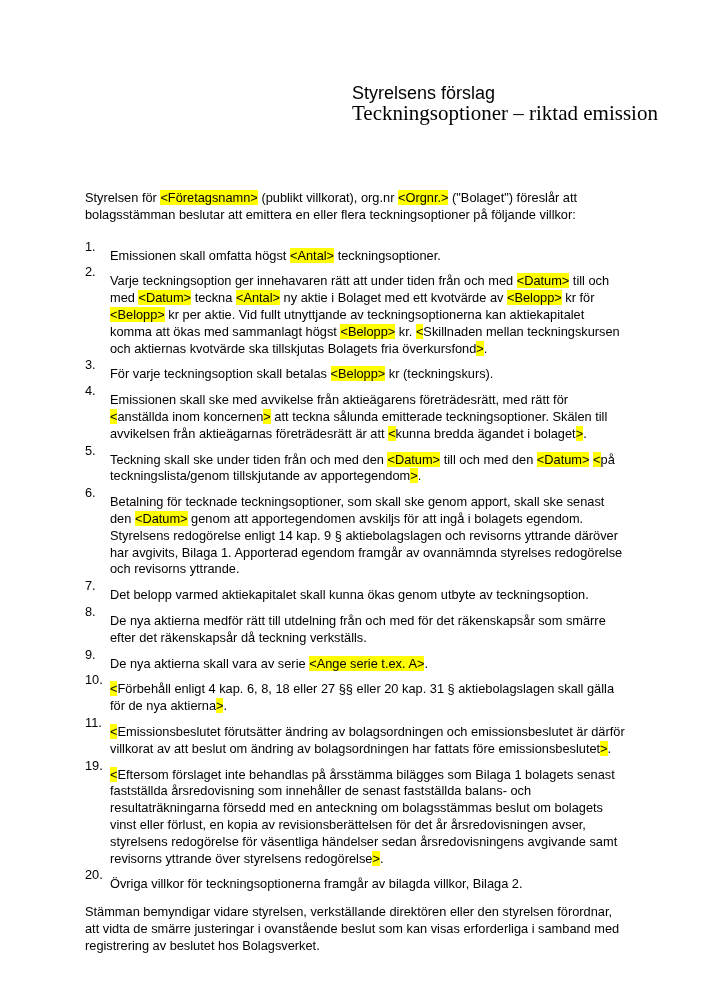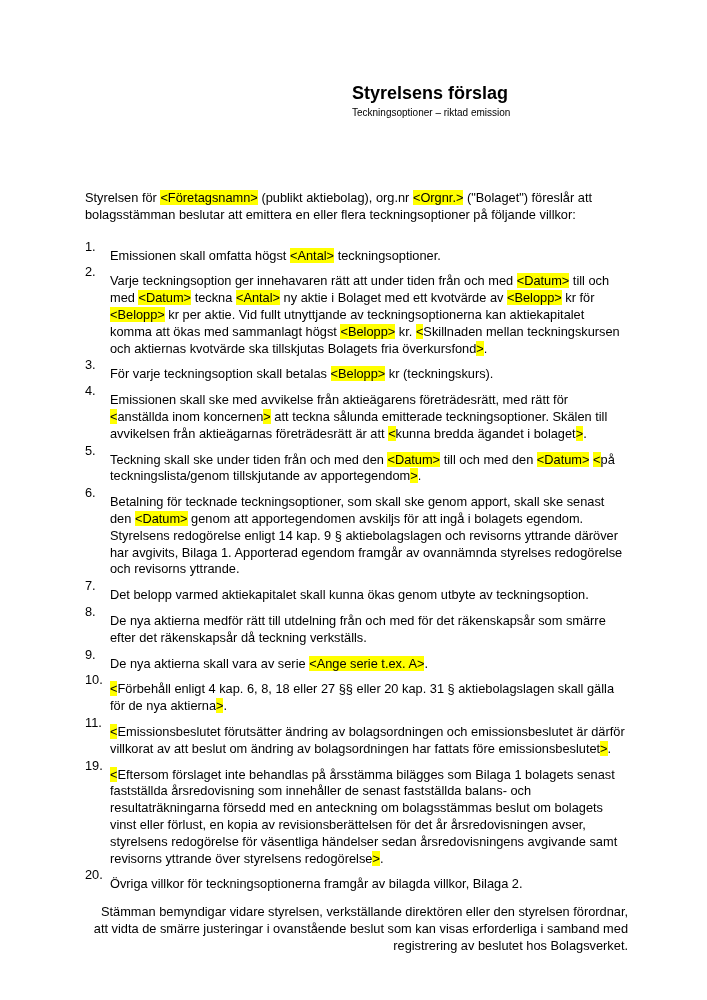--- a/index.html
+++ b/index.html
@@ -5,51 +5,51 @@
   html,body{margin:0;padding:0;background:#fff;}
   .page{
     position:relative;
     width:707px;height:1000px;
     background:#ffffff;
     color:#000;
     font-family:"Liberation Sans","DejaVu Sans",sans-serif;
     overflow:hidden;
   }
   .doc-header{position:absolute;left:352px;top:83px;}
-  .doc-title{margin:0;font-size:18px;line-height:21px;font-weight:bold;}
-  .doc-subtitle{font-size:10px;line-height:18px;}
+  .doc-title{margin:0;font-size:18px;line-height:21px;font-weight:normal;}
+  .doc-subtitle{font-size:21px;line-height:18px;font-family:Liberation Serif, serif;}
   .doc-body{
     position:absolute;left:85px;top:190px;width:543px;
     font-size:12.8px;line-height:16.8px;
     text-align:left;
   }
   .intro{margin:0 0 15px 0;}
   ol.clauses{list-style:none;margin:0;padding:0;}
   ol.clauses li{display:flex;}
   .num{flex:0 0 25px;}
   .txt{flex:1;margin-top:9px;}
-  .closing{margin:11px 0 4px 0;text-align:right;}
+  .closing{margin:11px 0 4px 0;}
   .hl{background:var(--hl,#ffff00);}
   .page-footer{
     position:absolute;left:0;top:941px;width:100%;
     text-align:center;font-size:12.8px;line-height:16.8px;
   }
 </style>
 </head>
 <body>
 
 <div class="page">
 
   <header class="doc-header">
     <h1 class="doc-title">Styrelsens förslag</h1>
     <div class="doc-subtitle">Teckningsoptioner – riktad emission</div>
   </header>
 
   <main class="doc-body">
-    <p class="intro"><span>Styrelsen för </span><span class="hl">&lt;Företagsnamn&gt;</span><span> (publikt aktiebolag), org.nr </span><span class="hl">&lt;Orgnr.&gt;</span><span> ("Bolaget") föreslår att bolagsstämman beslutar att emittera en eller flera teckningsoptioner på följande villkor:</span></p>
+    <p class="intro"><span>Styrelsen för </span><span class="hl">&lt;Företagsnamn&gt;</span><span> (publikt villkorat), org.nr </span><span class="hl">&lt;Orgnr.&gt;</span><span> ("Bolaget") föreslår att bolagsstämman beslutar att emittera en eller flera teckningsoptioner på följande villkor:</span></p>
     <ol class="clauses">
         <li>
           <span class="num">1.</span>
           <span class="txt"><span>Emissionen skall omfatta högst </span><span class="hl">&lt;Antal&gt;</span><span> teckningsoptioner.</span></span>
         </li>
         <li>
           <span class="num">2.</span>
           <span class="txt"><span>Varje teckningsoption ger innehavaren rätt att under tiden från och med </span><span class="hl">&lt;Datum&gt;</span><span> till och med </span><span class="hl">&lt;Datum&gt;</span><span> teckna </span><span class="hl">&lt;Antal&gt;</span><span> ny aktie i Bolaget med ett kvotvärde av </span><span class="hl">&lt;Belopp&gt;</span><span> kr för </span><span class="hl">&lt;Belopp&gt;</span><span> kr per aktie. Vid fullt utnyttjande av teckningsoptionerna kan aktiekapitalet komma att ökas med sammanlagt högst </span><span class="hl">&lt;Belopp&gt;</span><span> kr. </span><span class="hl">&lt;</span><span>Skillnaden mellan teckningskursen och aktiernas kvotvärde ska tillskjutas Bolagets fria överkursfond</span><span class="hl">&gt;</span><span>.</span></span>
         </li>
         <li>

